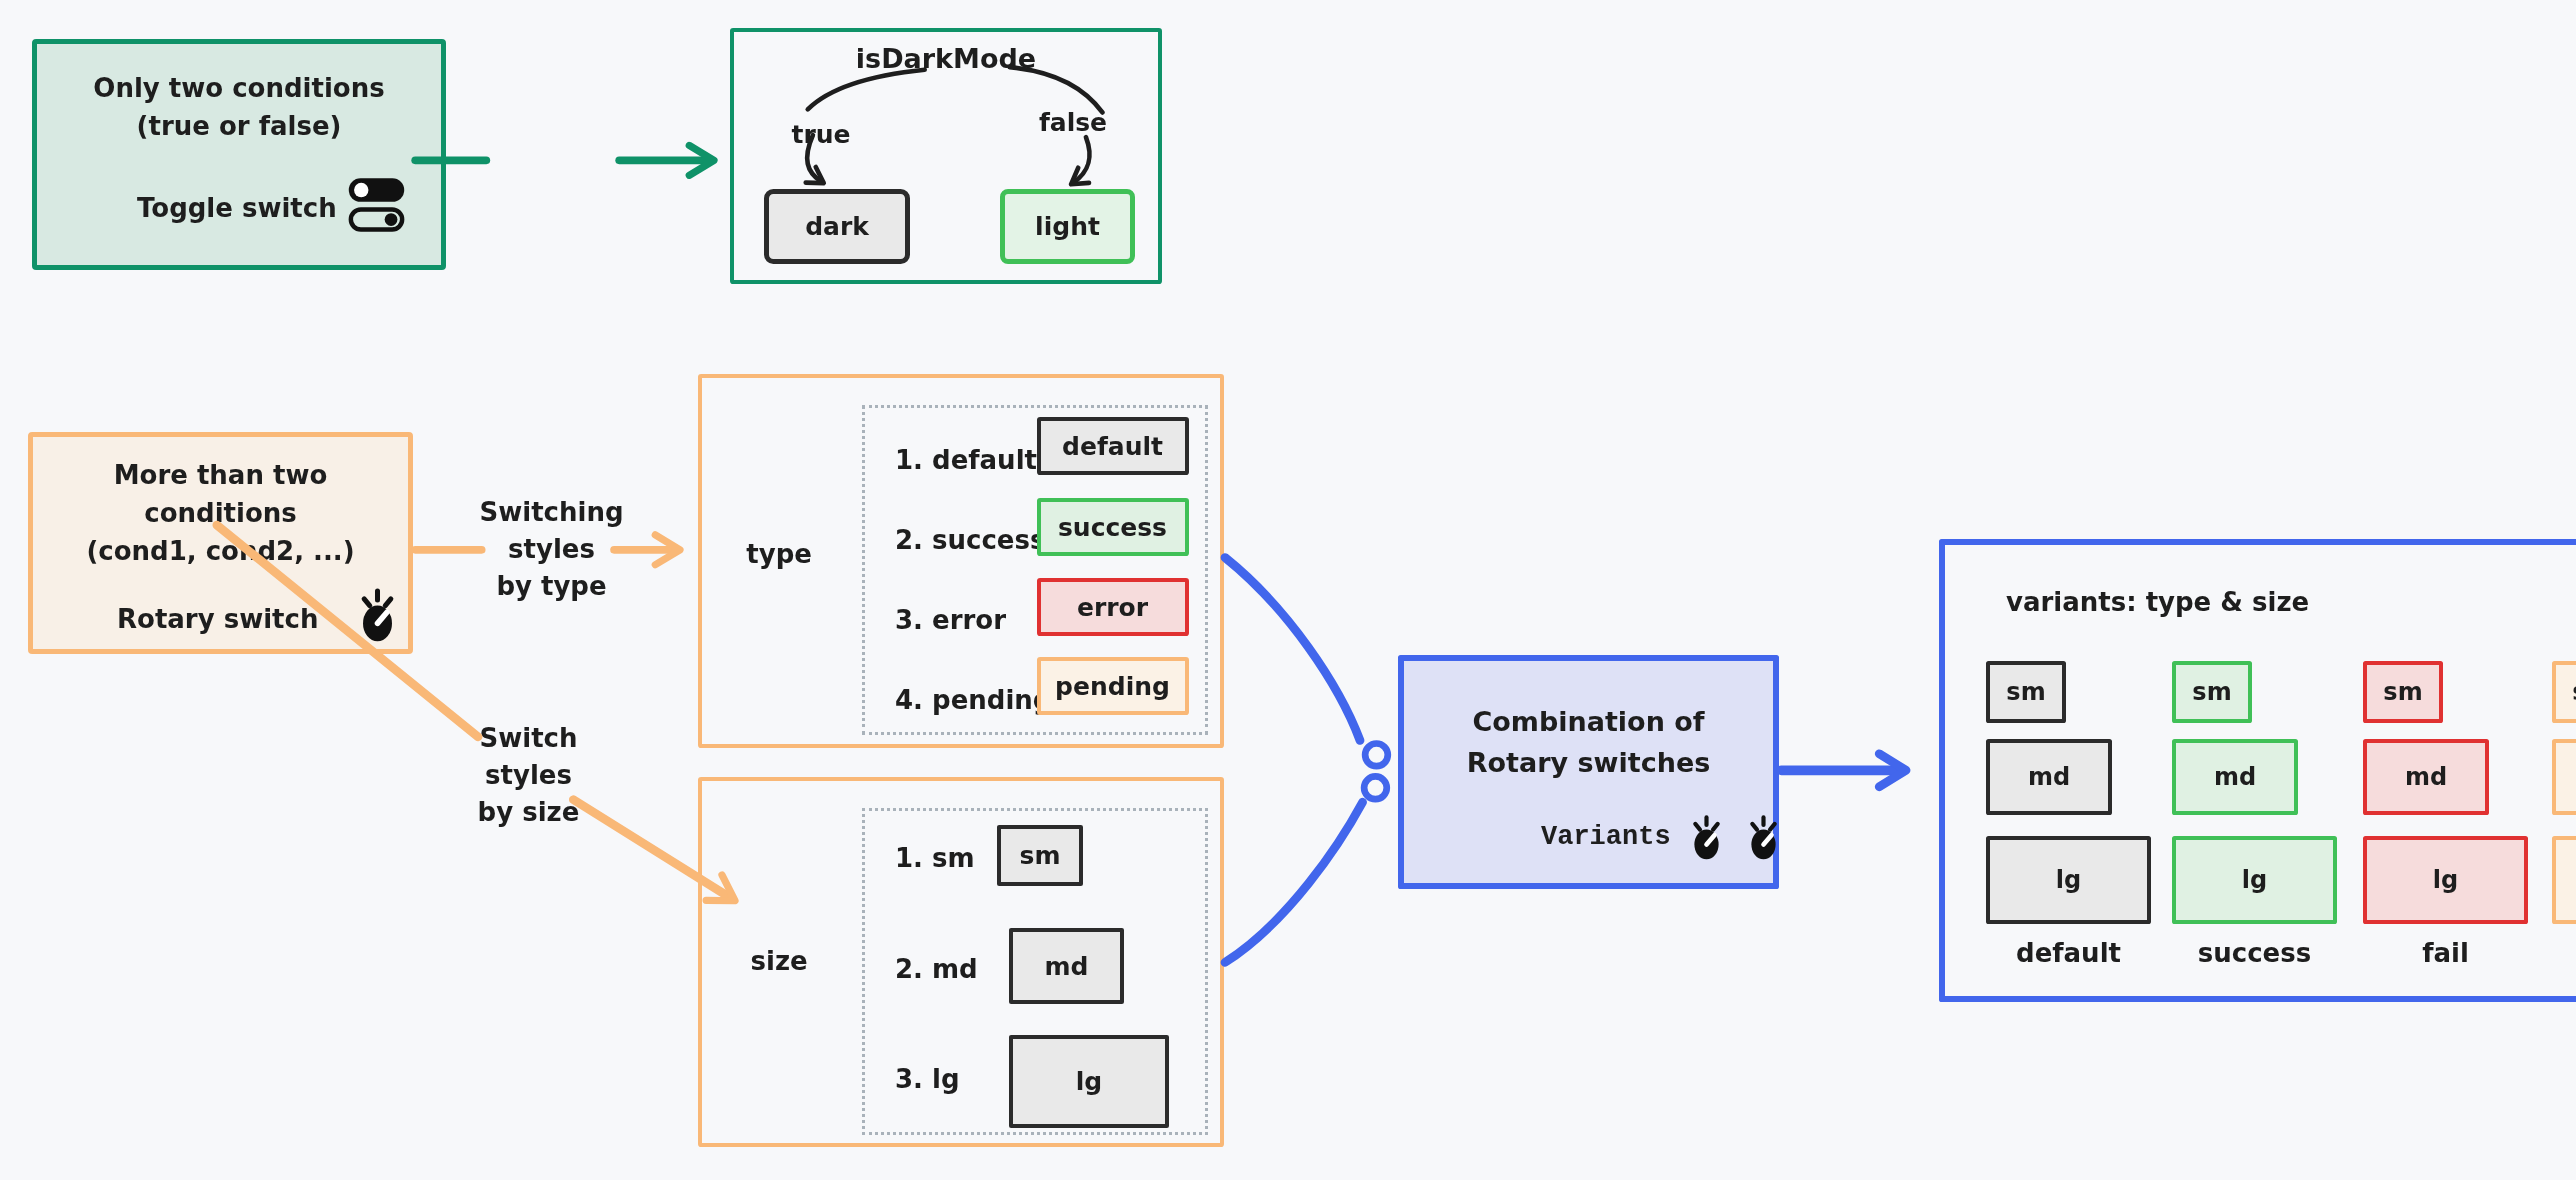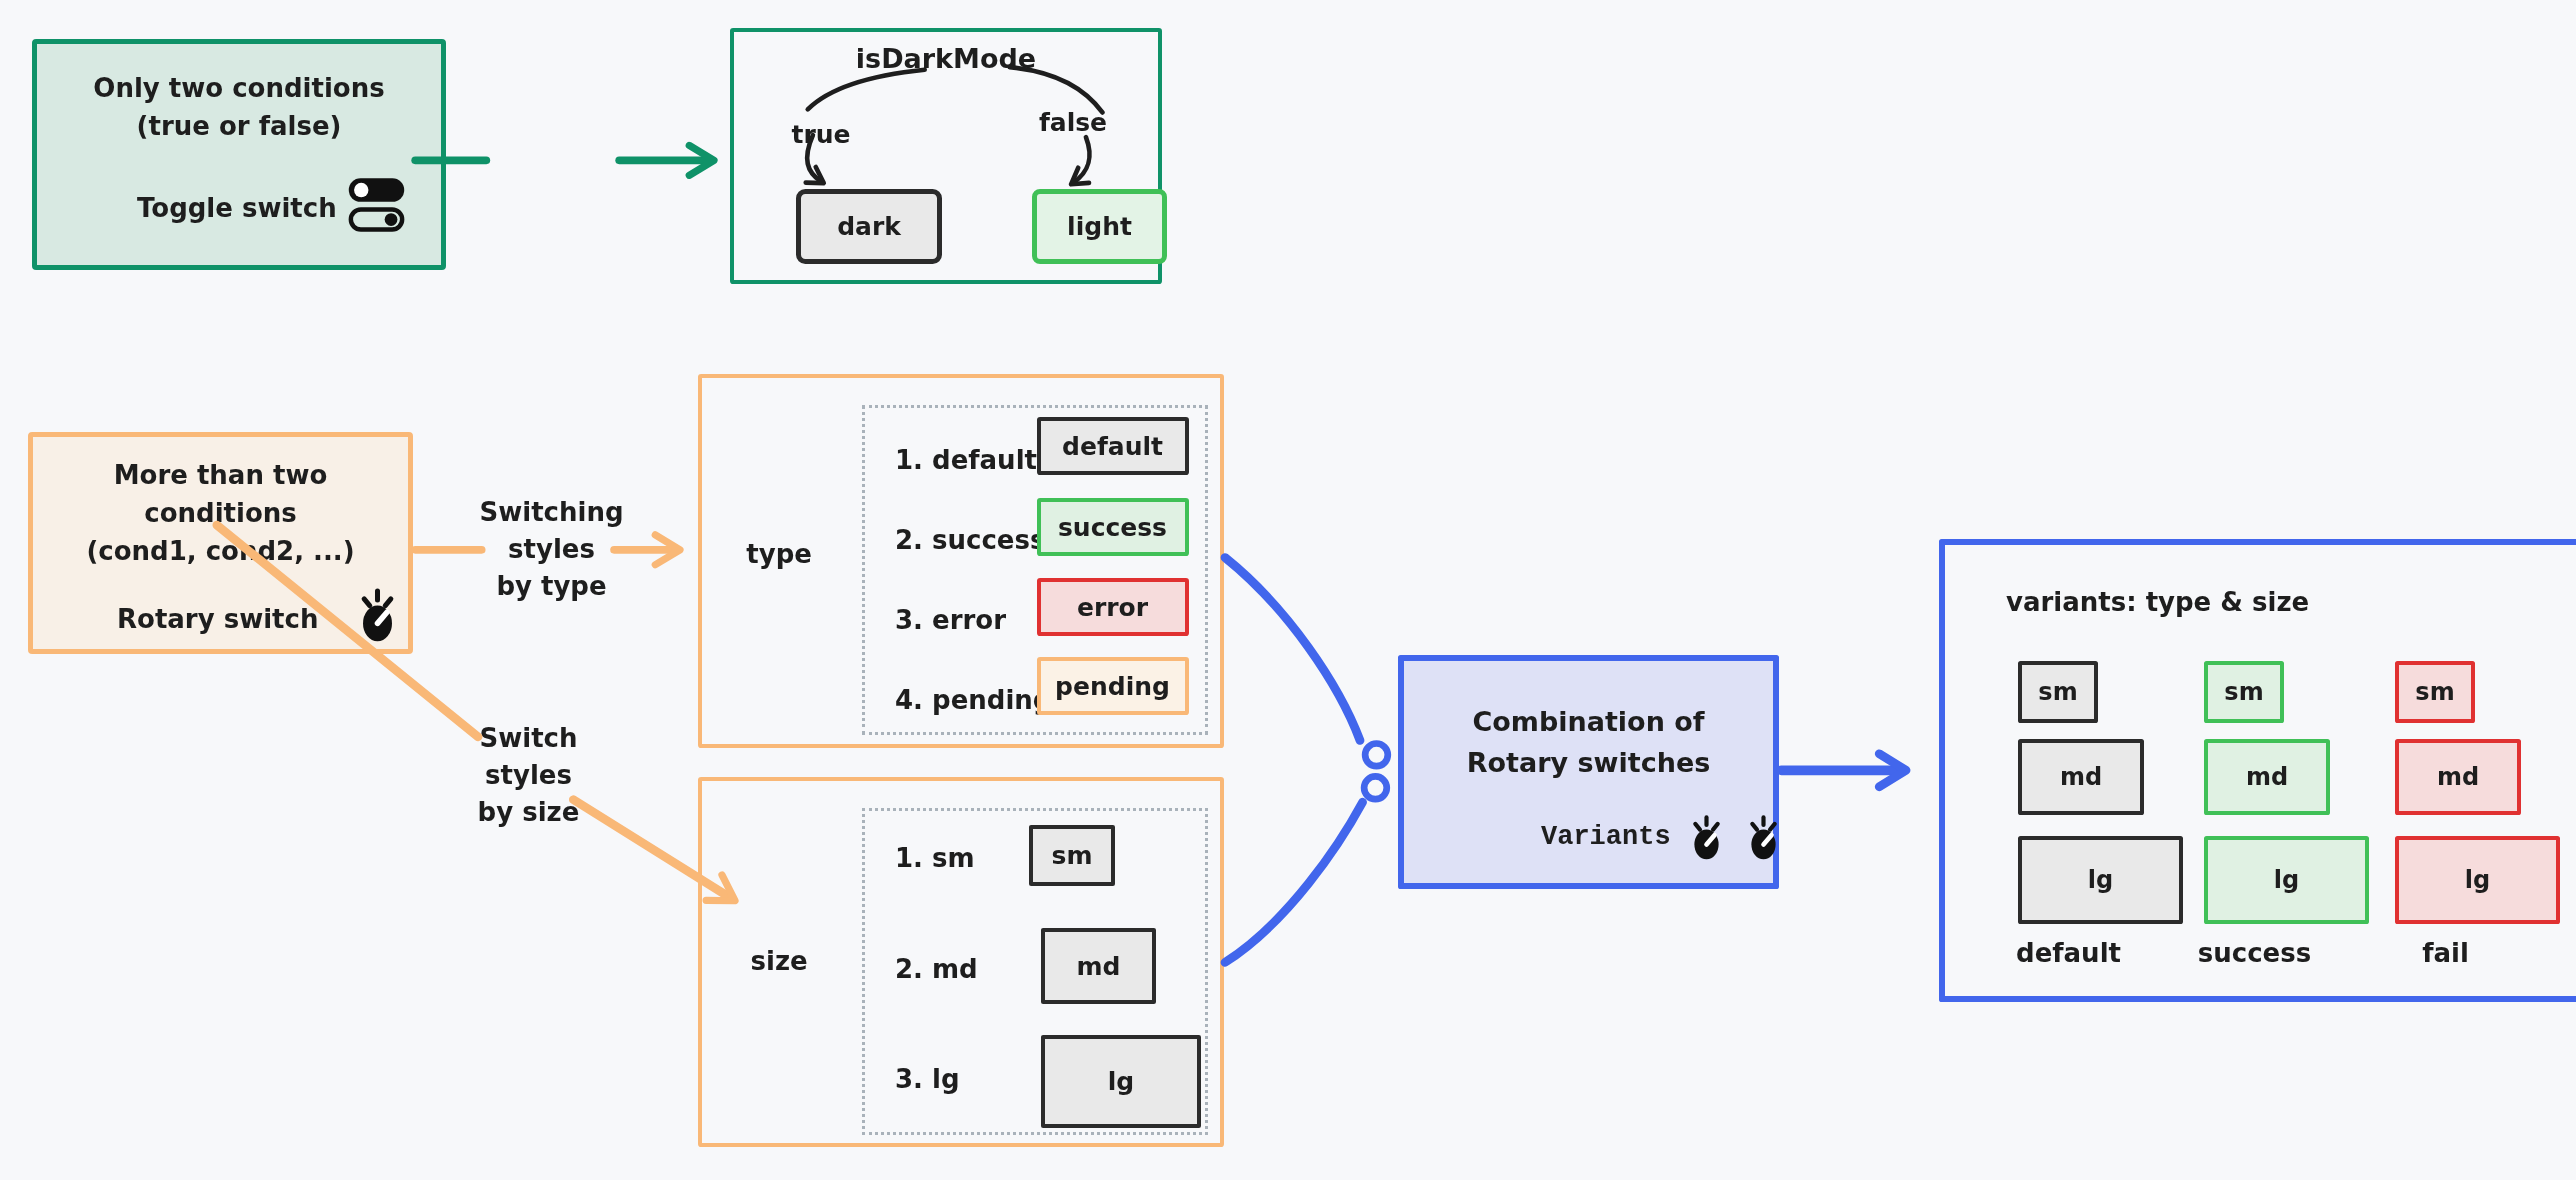--- a/index.html
+++ b/index.html
@@ -17,21 +17,21 @@
   #toggle-cond{left:32px;top:39px;width:414px;height:231px;background:#d8e9e2;border:5.7px solid #0f9268;}
   #rotary-cond{left:28px;top:432px;width:385px;height:222px;background:#f8f0e7;border:5.7px solid #f9b877;}
   .cond-lines{position:absolute;left:0;top:25px;width:100%;font-size:26px;line-height:38px;text-align:center;}
   #rotary-cond .cond-lines{top:18.5px;}
   .switch-label{position:absolute;font-size:26px;}
 
   
   #state-box{left:730px;top:28px;width:432px;height:256px;border:4.6px solid #0f9268;border-radius:3.1px;box-sizing:border-box;}
   #state-title{position:absolute;left:0;top:11.3px;width:100%;text-align:center;font-size:27px;}
   .branch-label{position:absolute;font-size:25px;width:82px;text-align:center;}
-  .chip{display:flex;align-items:center;justify-content:center;box-sizing:border-box;font-size:25px;margin-left:32px;}
+  .chip{display:flex;align-items:center;justify-content:center;box-sizing:border-box;font-size:25px;}
   #chip-dark{left:30px;top:157px;width:146px;height:75px;background:#e9e9e9;border:5.2px solid #2b2b2b;border-radius:9.3px;}
   #chip-light{left:266px;top:157px;width:135px;height:75px;background:#e3f3e6;border:5.2px solid #40c057;border-radius:8px;}
 
   
   .arrow-label{font-size:26px;line-height:37px;text-align:center;width:175px;}
 
   
   .list-box{border:4.6px solid #f9b877;border-radius:3.1px;box-sizing:border-box;}
   #type-box{left:698px;top:374px;width:526px;height:374px;}
   #size-box{left:698px;top:777px;width:526px;height:370px;}

